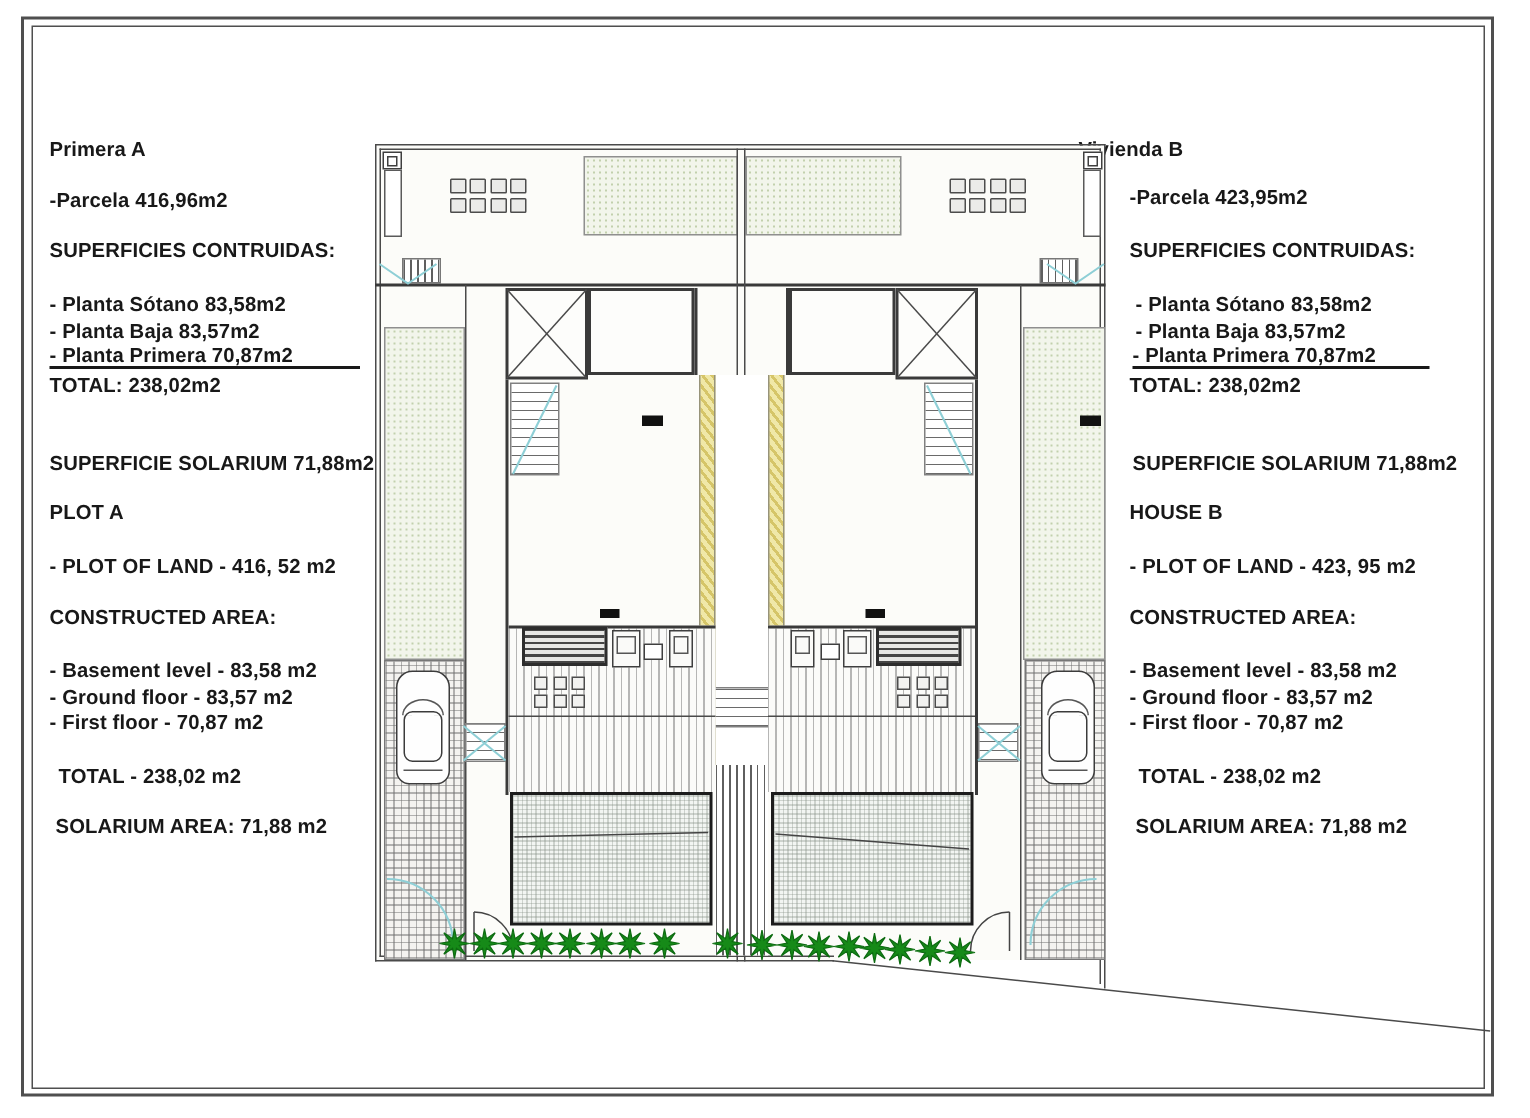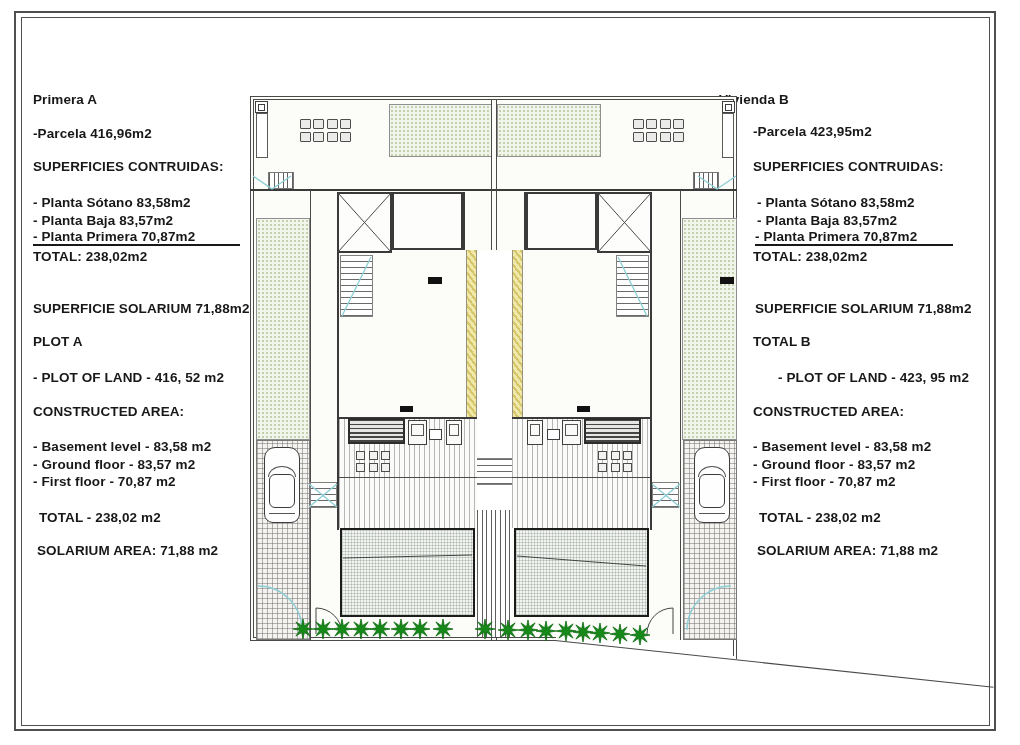--- a/index.html
+++ b/index.html
@@ -61,22 +61,22 @@
   <div class="txt" style="left:37px;top:543px">SOLARIUM AREA: 71,88 m2</div>
 
   <div class="txt" style="left:719px;top:92px">Vivienda B</div>
   <div class="txt" style="left:753px;top:124px">-Parcela 423,95m2</div>
   <div class="txt" style="left:753px;top:159px">SUPERFICIES CONTRUIDAS:</div>
   <div class="txt" style="left:757px;top:195px">- Planta Sótano 83,58m2</div>
   <div class="txt" style="left:757px;top:213px">- Planta Baja 83,57m2</div>
   <div class="txt uline" style="left:755px;top:229px;width:198px"><span>- Planta Primera 70,87m2</span></div>
   <div class="txt" style="left:753px;top:249px">TOTAL: 238,02m2</div>
   <div class="txt" style="left:755px;top:301px">SUPERFICIE SOLARIUM 71,88m2</div>
-  <div class="txt" style="left:753px;top:334px">TOTAL B</div>
-  <div class="txt" style="left:778px;top:370px">- PLOT OF LAND - 423, 95 m2</div>
+  <div class="txt" style="left:753px;top:334px">HOUSE B</div>
+  <div class="txt" style="left:753px;top:370px">- PLOT OF LAND - 423, 95 m2</div>
   <div class="txt" style="left:753px;top:404px">CONSTRUCTED AREA:</div>
   <div class="txt" style="left:753px;top:439px">- Basement level - 83,58 m2</div>
   <div class="txt" style="left:753px;top:457px">- Ground floor - 83,57 m2</div>
   <div class="txt" style="left:753px;top:474px">- First floor - 70,87 m2</div>
   <div class="txt" style="left:759px;top:510px">TOTAL - 238,02 m2</div>
   <div class="txt" style="left:757px;top:543px">SOLARIUM AREA: 71,88 m2</div>
 
   <div class="fill" style="left:251px;top:97px;width:485px;height:543px"></div>
 
   <div class="line" style="left:250px;top:96px;width:487px;height:1.3px"></div>

